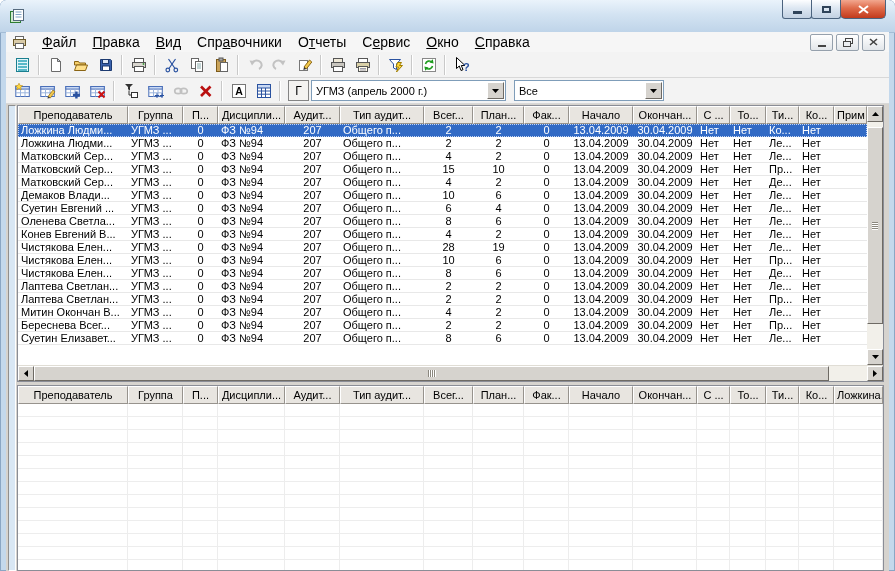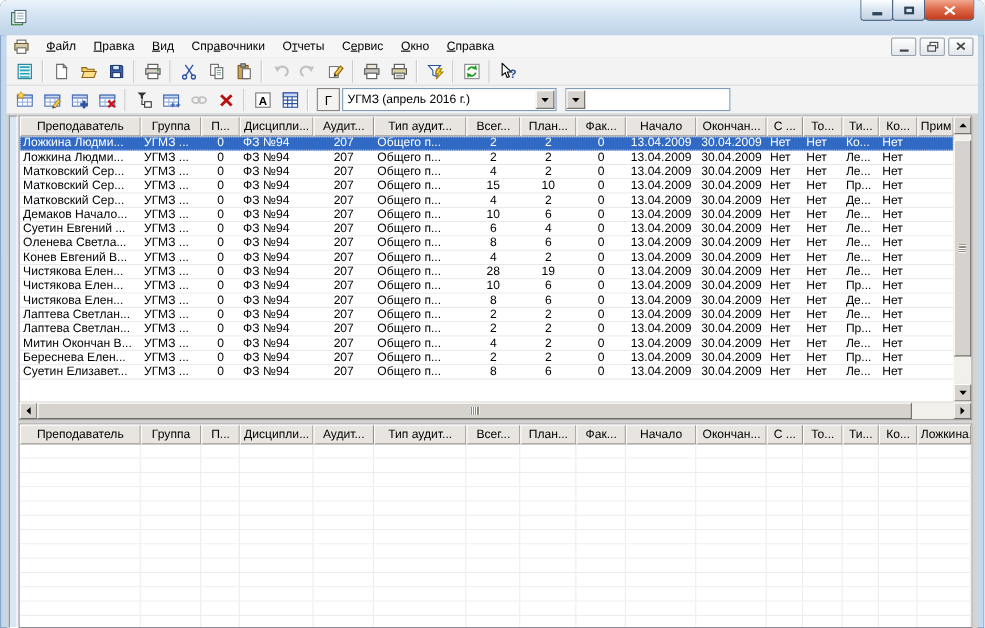--- a/index.html
+++ b/index.html
@@ -16,21 +16,21 @@
   .wbtn{width:30px;height:19px;box-sizing:border-box;border:1px solid #4b637e;border-top:none;
     background:linear-gradient(#fdfeff,#dde7f2 45%,#c2d1e2);
     display:flex;align-items:center;justify-content:center;border-radius:0 0 3px 3px;margin-left:-1px;}
   .wbtn.close{width:46px;background:linear-gradient(#f2a78f,#df6b4a 45%,#c23a1c);border-radius:0 0 5px 5px;}
   .glyph-min{width:9px;height:3px;background:#2f4359;margin-top:6px;}
   .glyph-max{width:9px;height:7px;border:2px solid #2f4359;box-sizing:border-box;}
   
   .menubar{position:absolute;left:6px;right:6px;top:32px;height:20px;background:#f6f6f6;
     border-bottom:1px solid #dcdcdc;display:flex;align-items:center;}
   .mdi-icon{width:16px;height:16px;margin:0 6px 0 6px;}
-  .mi{font-size:11px;color:#000;padding:2px 8px;white-space:nowrap;cursor:default;}
+  .mi{font-size:14px;color:#000;padding:2px 8px;white-space:nowrap;cursor:default;}
   .mdi-btns{margin-left:auto;display:flex;margin-right:4px;}
   .mbtn{width:23px;height:17px;box-sizing:border-box;border:1px solid #95a0ac;border-radius:2px;
     background:linear-gradient(#ffffff,#e2e6ea);margin-left:3px;display:flex;align-items:center;justify-content:center;}
   .g-min{width:8px;height:2px;background:#444;margin-top:7px;}
   .g-rest{position:relative;width:10px;height:9px;}
   .g-rest::before{content:"";position:absolute;right:0;top:0;width:6px;height:4px;border:1px solid #444;}
   .g-rest::after{content:"";position:absolute;left:0;bottom:0;width:6px;height:4px;border:1px solid #444;background:#eceff2;}
   
   .toolbar{position:absolute;left:6px;right:6px;height:26px;background:#f3f3f3;
     border-bottom:1px solid #d8d8d8;display:flex;align-items:center;padding-left:4px;box-sizing:border-box;}
@@ -435,28 +435,29 @@
                 <line x1="5.5" y1="5" x2="5.5" y2="14.5"></line>
                 <line x1="9.5" y1="5" x2="9.5" y2="14.5"></line>
               </g>
             </svg>
           </span>
         </div>
         <span class="tsep"></span>
       </span>
     <div class="gbtn">Г</div>
     <div class="combo">
-      <span class="combo-text">УГМЗ (апрель 2016 г.)</span>
+      <span class="combo-text">УГМЗ (апрель 2000 г.)</span>
       <span class="combo-btn">
         <svg width="7" height="4" viewBox="0 0 7 4">
             <polygon points="0,0 7,0 3.5,4" fill="#000"></polygon>
           </svg>
       </span>
     </div>
     <div class="combo small">
+      <span class="combo-text">Все</span>
       <span class="combo-btn">
         <svg width="7" height="4" viewBox="0 0 7 4">
             <polygon points="0,0 7,0 3.5,4" fill="#000"></polygon>
           </svg>
       </span>
     </div>
   </div>
 
   <div class="content">
     <div class="side-strip"></div>
@@ -565,21 +566,21 @@
             <div class="gcell ac" style="width: 45px;">0</div>
             <div class="gcell ac" style="width: 64px;">13.04.2009</div>
             <div class="gcell ac" style="width: 64px;">30.04.2009</div>
             <div class="gcell al" style="width: 33px;">Нет</div>
             <div class="gcell al" style="width: 36px;">Нет</div>
             <div class="gcell al" style="width: 33px;">Де...</div>
             <div class="gcell al" style="width: 35px;">Нет</div>
             <div class="gcell al" style="width: 33px;"></div>
           </div>
           <div class="grow">
-            <div class="gcell al" style="width: 110px;">Демаков Начало...</div>
+            <div class="gcell al" style="width: 110px;">Демаков Влади...</div>
             <div class="gcell al" style="width: 55px;">УГМЗ ...</div>
             <div class="gcell ac" style="width: 35px;">0</div>
             <div class="gcell al" style="width: 67px;">ФЗ №94</div>
             <div class="gcell ac" style="width: 55px;">207</div>
             <div class="gcell al" style="width: 84px;">Общего п...</div>
             <div class="gcell ac" style="width: 49px;">10</div>
             <div class="gcell ac" style="width: 51px;">6</div>
             <div class="gcell ac" style="width: 45px;">0</div>
             <div class="gcell ac" style="width: 64px;">13.04.2009</div>
             <div class="gcell ac" style="width: 64px;">30.04.2009</div>
@@ -745,21 +746,21 @@
             <div class="gcell ac" style="width: 45px;">0</div>
             <div class="gcell ac" style="width: 64px;">13.04.2009</div>
             <div class="gcell ac" style="width: 64px;">30.04.2009</div>
             <div class="gcell al" style="width: 33px;">Нет</div>
             <div class="gcell al" style="width: 36px;">Нет</div>
             <div class="gcell al" style="width: 33px;">Ле...</div>
             <div class="gcell al" style="width: 35px;">Нет</div>
             <div class="gcell al" style="width: 33px;"></div>
           </div>
           <div class="grow">
-            <div class="gcell al" style="width: 110px;">Береснева Елен...</div>
+            <div class="gcell al" style="width: 110px;">Береснева Всег...</div>
             <div class="gcell al" style="width: 55px;">УГМЗ ...</div>
             <div class="gcell ac" style="width: 35px;">0</div>
             <div class="gcell al" style="width: 67px;">ФЗ №94</div>
             <div class="gcell ac" style="width: 55px;">207</div>
             <div class="gcell al" style="width: 84px;">Общего п...</div>
             <div class="gcell ac" style="width: 49px;">2</div>
             <div class="gcell ac" style="width: 51px;">2</div>
             <div class="gcell ac" style="width: 45px;">0</div>
             <div class="gcell ac" style="width: 64px;">13.04.2009</div>
             <div class="gcell ac" style="width: 64px;">30.04.2009</div>

